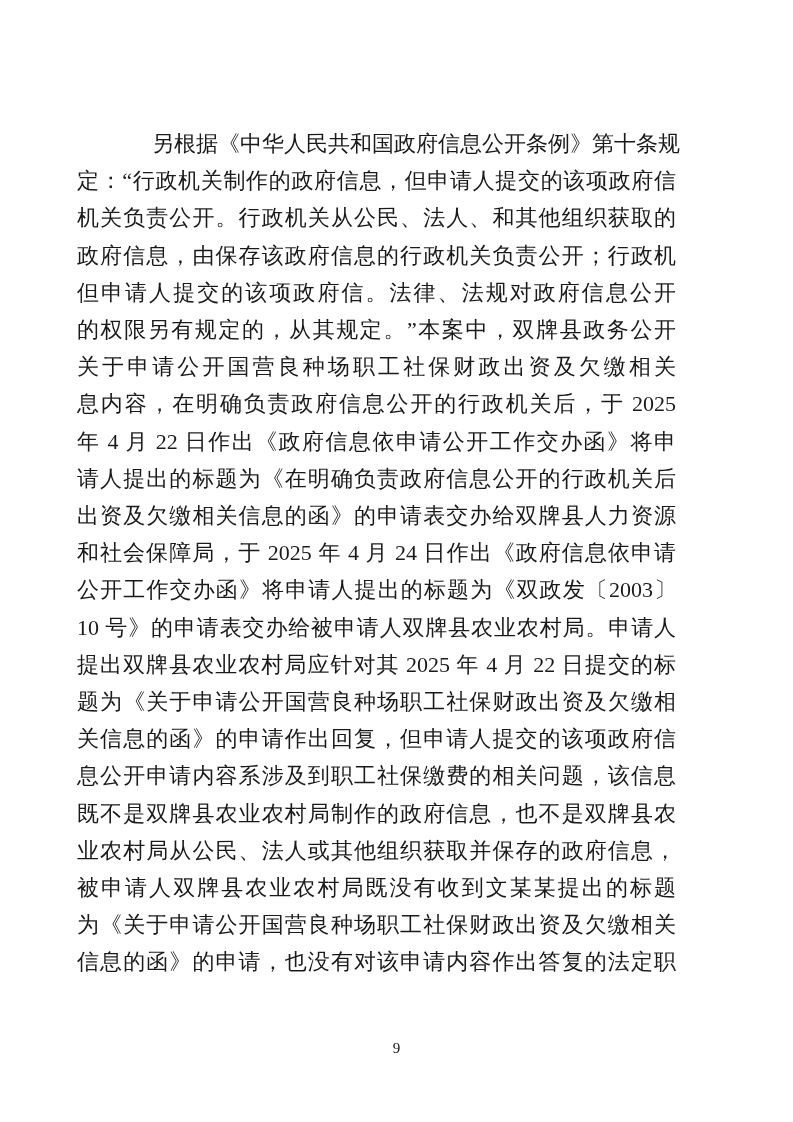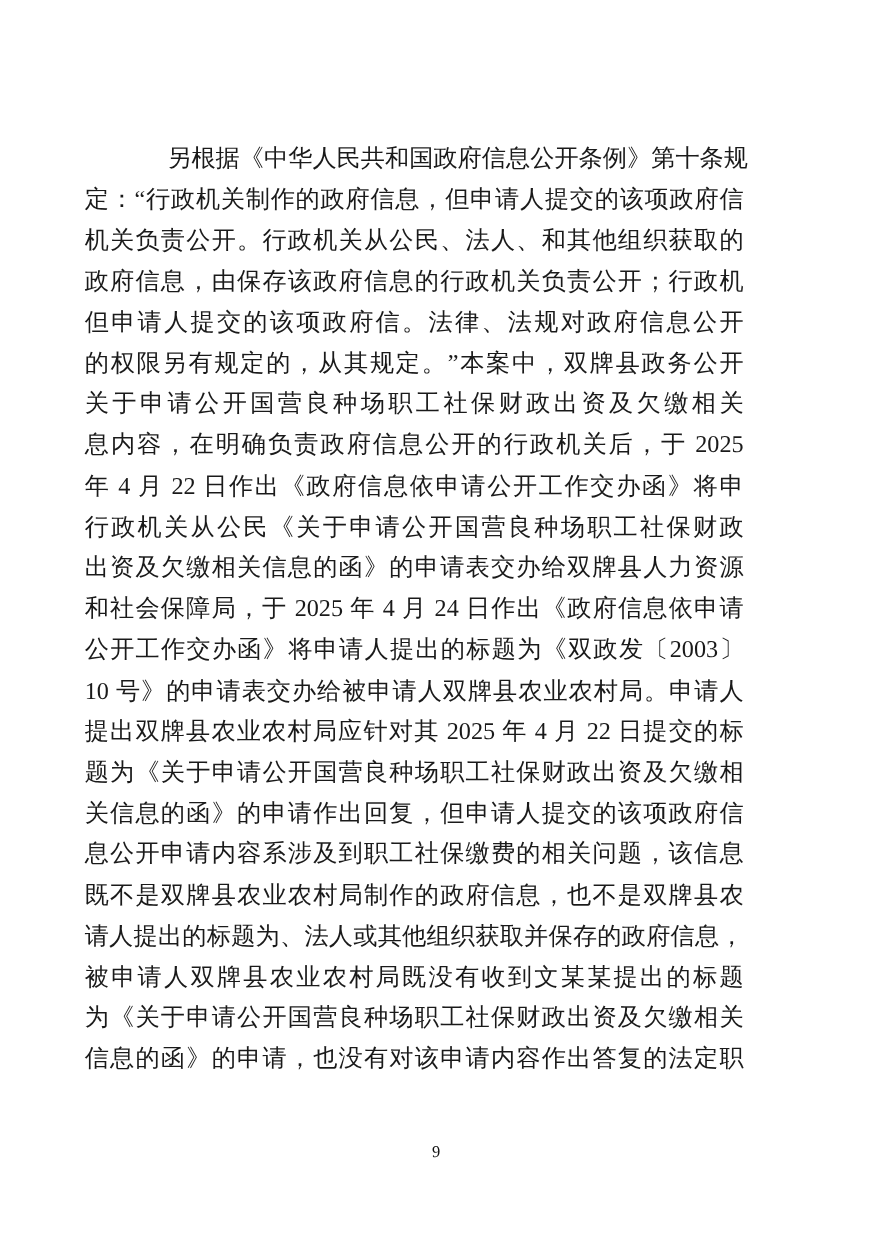--- a/index.html
+++ b/index.html
@@ -53,29 +53,29 @@
   <div class="doc-body">
       <div class="line">另根据《中华人民共和国政府信息公开条例》第十条规</div>
       <div class="line">定：“行政机关制作的政府信息，但申请人提交的该项政府信</div>
       <div class="line">机关负责公开。行政机关从公民、法人、和其他组织获取的</div>
       <div class="line">政府信息，由保存该政府信息的行政机关负责公开；行政机</div>
       <div class="line">但申请人提交的该项政府信。法律、法规对政府信息公开</div>
       <div class="line">的权限另有规定的，从其规定。”本案中，双牌县政务公开</div>
       <div class="line">关于申请公开国营良种场职工社保财政出资及欠缴相关</div>
       <div class="line">息内容，在明确负责政府信息公开的行政机关后，于 2025</div>
       <div class="line">年 4 月 22 日作出《政府信息依申请公开工作交办函》将申</div>
-      <div class="line">行政机关从公民《关于申请公开国营良种场职工社保财政</div>
+      <div class="line">请人提出的标题为《在明确负责政府信息公开的行政机关后</div>
       <div class="line">出资及欠缴相关信息的函》的申请表交办给双牌县人力资源</div>
       <div class="line">和社会保障局，于 2025 年 4 月 24 日作出《政府信息依申请</div>
       <div class="line">公开工作交办函》将申请人提出的标题为《双政发〔2003〕</div>
       <div class="line">10 号》的申请表交办给被申请人双牌县农业农村局。申请人</div>
       <div class="line">提出双牌县农业农村局应针对其 2025 年 4 月 22 日提交的标</div>
       <div class="line">题为《关于申请公开国营良种场职工社保财政出资及欠缴相</div>
       <div class="line">关信息的函》的申请作出回复，但申请人提交的该项政府信</div>
       <div class="line">息公开申请内容系涉及到职工社保缴费的相关问题，该信息</div>
       <div class="line">既不是双牌县农业农村局制作的政府信息，也不是双牌县农</div>
-      <div class="line">请人提出的标题为、法人或其他组织获取并保存的政府信息，</div>
+      <div class="line">业农村局从公民、法人或其他组织获取并保存的政府信息，</div>
       <div class="line">被申请人双牌县农业农村局既没有收到文某某提出的标题</div>
       <div class="line">为《关于申请公开国营良种场职工社保财政出资及欠缴相关</div>
       <div class="line">信息的函》的申请，也没有对该申请内容作出答复的法定职</div>
     </div>
   <div class="page-number">9</div>
 </div>
 
 </body></html>

